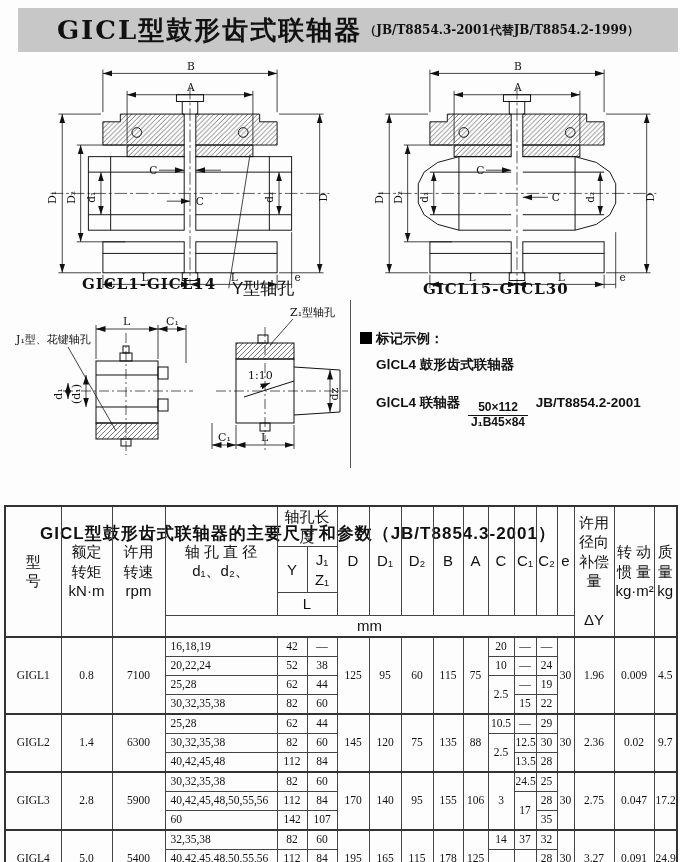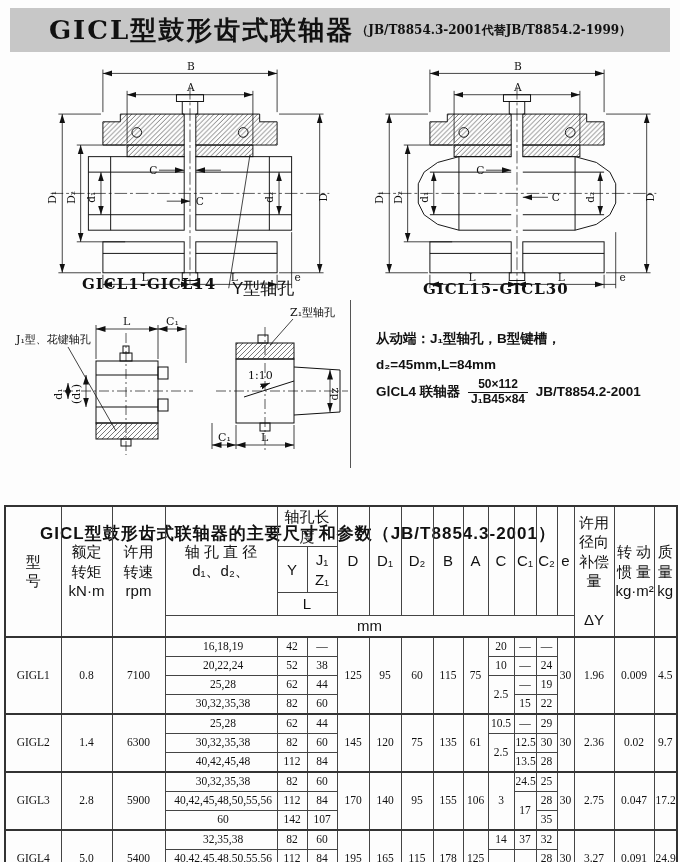--- a/index.html
+++ b/index.html
@@ -1,41 +1,41 @@
 <!DOCTYPE html>
 <html><head>
 <meta charset="utf-8">
 <style>
   html,body{margin:0;padding:0;}
   body{width:680px;height:862px;position:relative;background:#fdfdfd;color:#111;
        font-family:"Liberation Sans",sans-serif;overflow:hidden;}
-  .titlebar{position:absolute;left:10px;top:8px;width:660px;height:44px;background:#c7c7c7;
+  .titlebar{position:absolute;left:18px;top:8px;width:660px;height:44px;background:#c7c7c7;
             display:flex;align-items:center;justify-content:center;}
   .titlebar .main{font-family:"DejaVu Serif",serif;font-weight:bold;font-size:26px;letter-spacing:2px;}
   .titlebar .sub{font-family:"DejaVu Serif",serif;font-weight:bold;font-size:12px;margin-left:2px;}
   .draw{position:absolute;}
   svg text{font-family:"DejaVu Serif",serif;font-size:11px;fill:#111;}
   .caption{position:absolute;font-family:"DejaVu Serif",serif;font-weight:bold;font-size:15px;
            letter-spacing:1px;}
   .ylabel{position:absolute;font-size:17px;}
   .vdivider{position:absolute;width:1px;background:#555;}
   .example{position:absolute;left:360px;top:326px;width:315px;font-size:13.5px;font-weight:bold;line-height:26px;}
   .example .sq{display:inline-block;width:12px;height:12px;background:#000;margin-right:4px;vertical-align:-1px;}
   .example .ind{padding-left:16px;}
   .frac{display:inline-block;text-align:center;vertical-align:middle;margin:0 4px;font-size:12px;line-height:1.15;}
-  .frac .top{display:block;border-bottom:1.2px solid #111;padding:0 3px;}
+  .frac .top{display:block;border-bottom:1.2px solid #111;padding:0 3px;margin-top:23px;}
   .frac .bot{display:block;padding:0 3px;}
   .tabletitle{position:absolute;left:0;top:474px;width:596px;text-align:center;
               font-weight:bold;font-size:17px;letter-spacing:1px;margin-top:48px;}
   table.spec{position:absolute;left:4px;top:505px;width:672px;border-collapse:collapse;
              table-layout:fixed;border:2px solid #333;}
   .spec th,.spec td{border:1px solid #444;text-align:center;padding:0 1px;overflow:hidden;}
   .spec th{font-weight:normal;font-size:15px;white-space:pre-line;line-height:1.3;}
   .spec td{font-size:11.5px;font-family:"Liberation Serif","DejaVu Serif",serif;height:18px;line-height:1.1;}
-  .spec td.bore{text-align:center;padding-left:5px;}
+  .spec td.bore{text-align:left;padding-left:5px;}
   .spec tr.h1{height:25px;} .spec tr.h2{height:46px;} .spec tr.h3{height:23px;} .spec tr.h4{height:16px;}
   .spec tr.grp td{border-top:2px solid #333;}
 </style>
 </head>
 <body>
 
 <div class="titlebar">
   <span class="main">GICL型鼓形齿式联轴器</span>
   <span class="sub">（JB/T8854.3-2001代替JB/T8854.2-1999）</span>
 </div>
@@ -265,21 +265,24 @@
     <text x="240" y="76">1:10</text>
     <text x="330" y="91" transform="rotate(-90 330 91)" text-anchor="middle">dz</text>
     <text x="210" y="138">C₁</text>
     <text x="253" y="138">L</text>
   </g>
 </svg>
 
 <div class="vdivider" style="left:350px;top:300px;height:168px"></div>
 
 <div class="example">
-  <div class="ind">从动端：J₁型轴孔，B型键槽，d₂=45mm,L=84mm</div>
+  <div>
+    <span class="sq"></span><span>标记示例：</span>
+  </div>
+  <div class="ind">GⅠCL4 鼓形齿式联轴器</div>
   <div class="ind">
     <span>GⅠCL4 联轴器</span>
     <span class="frac">
       <span class="top">50×112</span>
       <span class="bot">J₁B45×84</span>
     </span>
     <span>JB/T8854.2-2001</span>
   </div>
 </div>
 
@@ -398,21 +401,21 @@
     <td rowspan="3">GIGL2</td>
     <td rowspan="3">1.4</td>
     <td rowspan="3">6300</td>
     <td class="bore">25,28</td>
     <td>62</td>
     <td>44</td>
     <td rowspan="3">145</td>
     <td rowspan="3">120</td>
     <td rowspan="3">75</td>
     <td rowspan="3">135</td>
-    <td rowspan="3">61</td>
+    <td rowspan="3">88</td>
     <td>10.5</td>
     <td>—</td>
     <td>29</td>
     <td rowspan="3">30</td>
     <td rowspan="3">2.36</td>
     <td rowspan="3">0.02</td>
     <td rowspan="3">9.7</td>
   </tr>
   <tr>
     <td class="bore">30,32,35,38</td>

